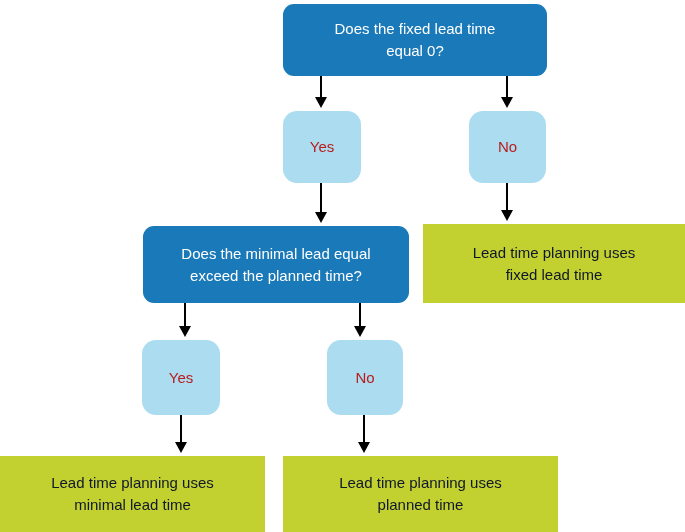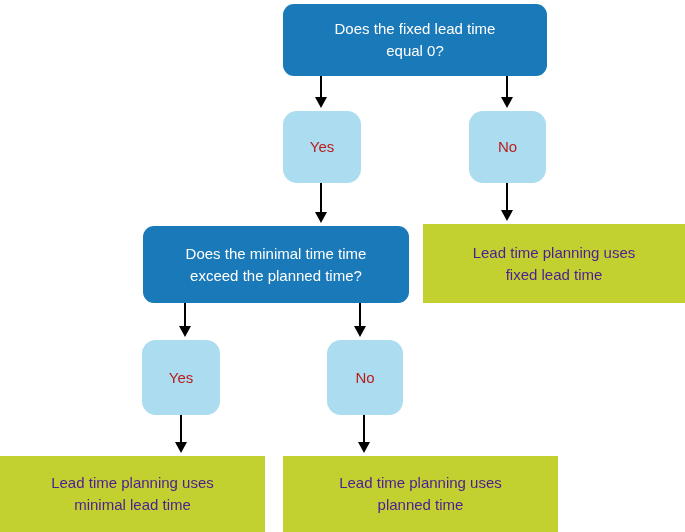--- a/index.html
+++ b/index.html
@@ -24,21 +24,21 @@
   }
   .decision {
     color: #ffffff;
     border-radius: 11px;
   }
   .answer {
     color: #b91c1c;
     border-radius: 14px;
   }
   .outcome {
-    color: #4c1d95;
+    color: #0f172a;
     border-radius: 0;
   }
   #decision1 { left: 283px; top: 4px;   width: 264px; height: 72px; }
   #yes1      { left: 283px; top: 111px; width: 78px;  height: 72px; }
   #no1       { left: 469px; top: 111px; width: 77px;  height: 72px; }
   #decision2 { left: 143px; top: 226px; width: 266px; height: 77px; }
   #outcome-fixed   { left: 423px; top: 224px; width: 262px; height: 79px; }
   #yes2      { left: 142px; top: 340px; width: 78px;  height: 75px; }
   #no2       { left: 327px; top: 340px; width: 76px;  height: 75px; }
   #outcome-minimal { left: 0px;   top: 456px; width: 265px; height: 76px; }
@@ -91,21 +91,21 @@
 
   <div class="arrow" id="arrow3">
     <div class="stem"></div>
     <div class="head"></div>
   </div>
   <div class="arrow" id="arrow4">
     <div class="stem"></div>
     <div class="head"></div>
   </div>
 
-  <div class="node decision" id="decision2" style="background-color: rgb(26, 121, 184);">Does the minimal time time
+  <div class="node decision" id="decision2" style="background-color: rgb(26, 121, 184);">Does the minimal lead equal
 exceed the planned time?</div>
 
   <div class="node outcome" id="outcome-fixed" style="background-color: rgb(195, 209, 48);">Lead time planning uses
 fixed lead time</div>
 
   <div class="arrow" id="arrow5">
     <div class="stem"></div>
     <div class="head"></div>
   </div>
   <div class="arrow" id="arrow6">

